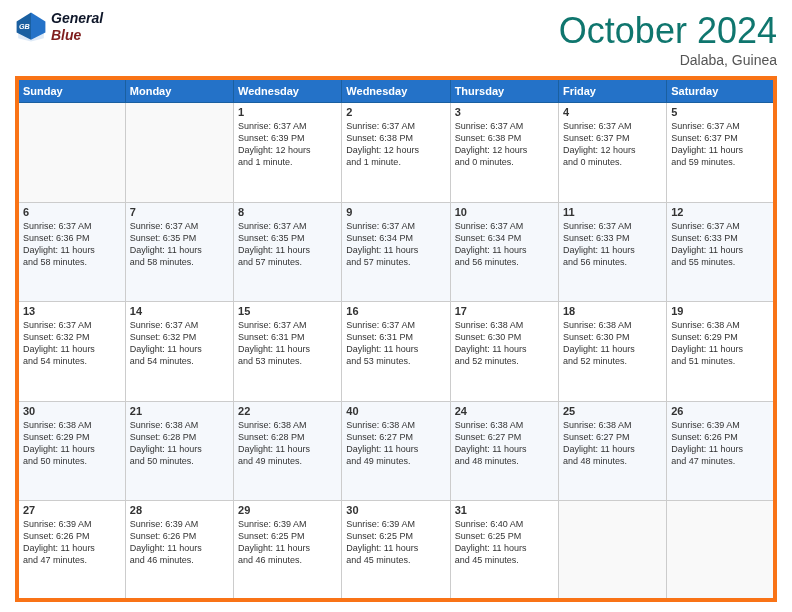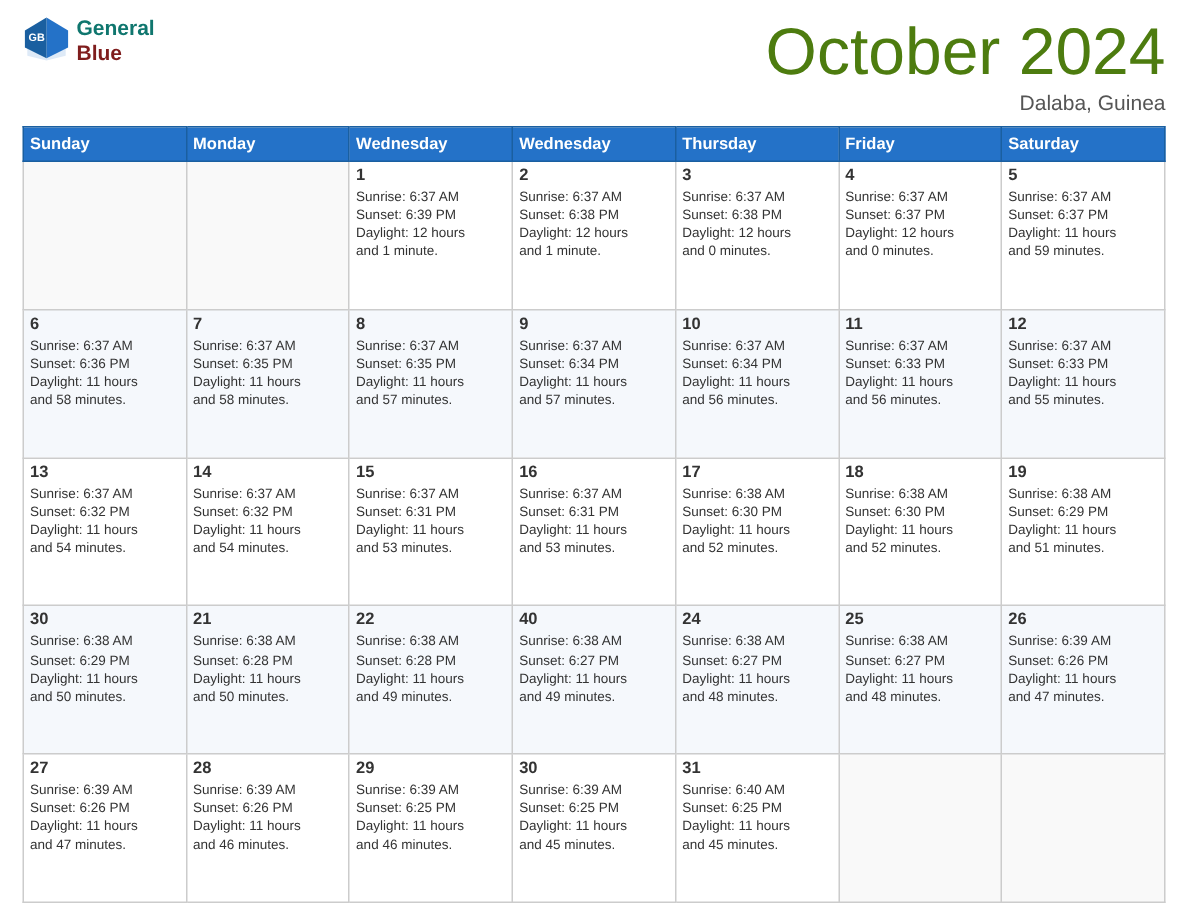--- a/index.html
+++ b/index.html
@@ -18,47 +18,49 @@
       flex-direction: column;
     }
     .header {
       display: flex;
       justify-content: space-between;
       align-items: flex-start;
       margin-bottom: 8px;
     }
     .logo {
       display: flex;
+      align-items: center;
       gap: 4px;
+      font-style: italic;
     }
     .logo-text {
       font-size: 14px;
       font-weight: bold;
       line-height: 1.2;
     }
-    .logo-text span { color: #0f766e; }
+    .logo-text span { color: #0f172a; }
     .logo-icon {
       width: 32px;
       height: 32px;
     }
     .title-block {
       text-align: right;
     }
     .month-title {
-      font-size: 44px;
+      font-size: 36px;
       font-weight: normal;
-      color: #4d7c0f;
+      color: #0f766e;
     }
     .subtitle {
       font-size: 14px;
       color: #555;
     }
     .calendar {
       flex: 1;
-      border: 1px solid #f97316;
+      border: 4px solid #f97316;
       border-collapse: collapse;
       width: 100%;
       table-layout: fixed;
     }
     .calendar th {
       background-color: #2472c8;
       color: #fff;
       font-size: 11px;
       font-weight: bold;
       padding: 5px 4px;

